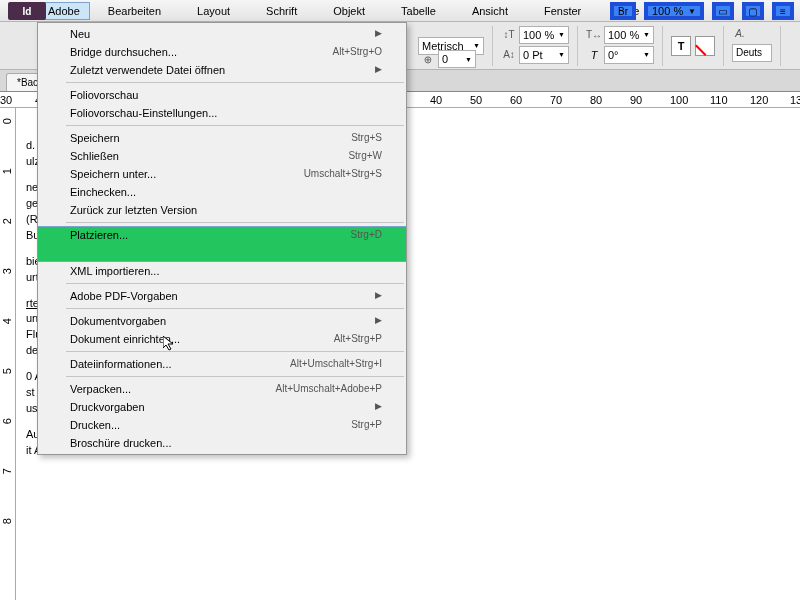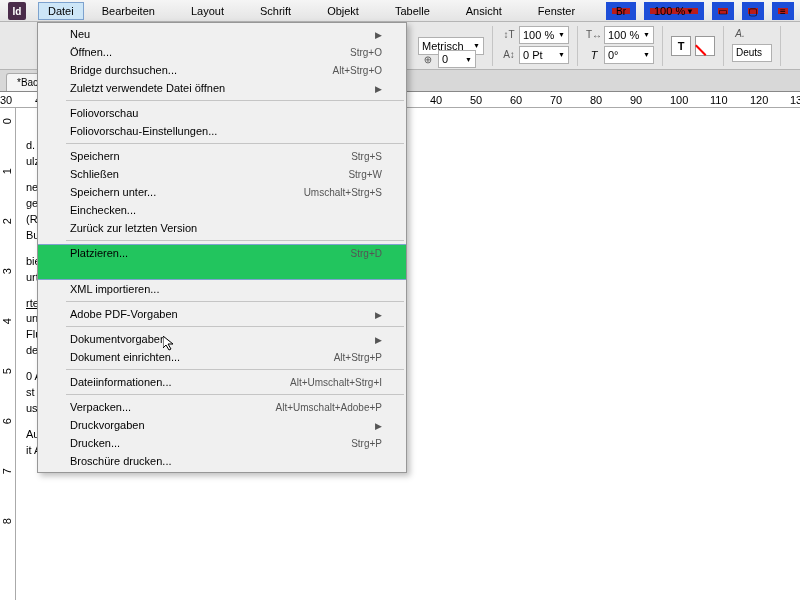--- a/index.html
+++ b/index.html
@@ -1,53 +1,53 @@
 <!DOCTYPE html>
 <html><head>
 <meta charset="utf-8">
 <style>
 *{box-sizing:border-box;margin:0;padding:0;font-family:"Segoe UI",Tahoma,sans-serif;font-size:11px;color:#000;user-select:none}
 body{background:#e8e8e8;overflow:hidden;width:800px;height:600px;position:relative}
 .menubar{height:22px;background:linear-gradient(#f5f5f5,#e4e4e4);border-bottom:1px solid #b5b5b5;display:flex;align-items:center;padding-left:38px;gap:0}
-.app-icon{position:absolute;left:8px;top:2px;width:18px;height:18px;background:#4a2c4a;border-radius:2px;display:flex;align-items:center;justify-content:center;color:#fff;font-weight:bold;font-size:10px}
+.app-icon{position:absolute;left:8px;top:2px;width:38px;height:18px;background:#4a2c4a;border-radius:2px;display:flex;align-items:center;justify-content:center;color:#fff;font-weight:bold;font-size:10px}
 .menubar-item{padding:3px 18px;cursor:default}
 .menubar-item.open{background:#cde6f7;border:1px solid #7da2ce;padding:2px 9px}
 .right-tools{position:absolute;right:6px;top:0;height:22px;display:flex;align-items:center;gap:8px}
-.tool-box{border:6px solid #1d4ed8;background:#b91c1c;height:18px;display:flex;align-items:center;padding:0 4px;font-size:10px}
+.tool-box{border:4px solid #1d4ed8;background:#3b82f6;height:18px;display:flex;align-items:center;padding:0 4px;font-size:10px}
 .options-bar{height:48px;background:#e8e8e8;border-bottom:1px solid #b5b5b5;display:flex;align-items:center;padding:0 10px;gap:8px;position:relative}
 .opt-group{display:flex;align-items:center;gap:4px;border-right:1px solid #c5c5c5;padding-right:8px;height:40px}
 .opt-input{border:1px solid #b0b0b0;background:#fff;height:18px;width:50px;padding:0 3px;font-size:10px;display:flex;align-items:center}
 .opt-icon{width:16px;height:16px;display:flex;align-items:center;justify-content:center;font-size:10px;color:#555}
 .tabs{height:22px;background:#d8d8d8;display:flex;align-items:end;padding-left:6px;border-bottom:1px solid #888}
 .tab{background:#f5f5f5;border:1px solid #aaa;border-bottom:none;padding:3px 18px 3px 10px;font-size:10px;border-radius:3px 3px 0 0;position:relative}
 .ruler-h{height:16px;background:#fff;border-bottom:1px solid #aaa;display:flex;align-items:center;font-size:8px;color:#666;padding-left:30px;position:relative;overflow:hidden}
 .ruler-h span{position:absolute}
 .workspace{display:flex;height:calc(600px - 22px - 48px - 22px - 16px)}
 .ruler-v{width:16px;background:#fff;border-right:1px solid #aaa;position:relative;font-size:8px;color:#666}
 .ruler-v span{position:absolute;right:2px;writing-mode:sideways-lr}
 .page{flex:1;background:#fff;padding:30px 10px 10px 10px;font-family:Arial,sans-serif;font-size:14px;line-height:1.45;overflow:hidden}
 .page p{margin-bottom:10px}
 .underline{text-decoration:underline}
 .dropdown{position:absolute;left:37px;top:22px;width:370px;background:#f0f0f0;border:1px solid #979797;box-shadow:3px 3px 6px rgba(0,0,0,.25);z-index:100;padding:2px 0}
-.menu-item{display:flex;align-items:flex-end;justify-content:space-between;padding:3px 24px 3px 32px;cursor:default;white-space:nowrap;position:relative}
+.menu-item{display:flex;align-items:flex-start;justify-content:space-between;padding:3px 24px 3px 32px;cursor:default;white-space:nowrap;position:relative}
 .menu-item.hover{background:#22c55e;border-top:1px solid #7da2ce;border-bottom:1px solid #7da2ce;padding-top:2px;padding-bottom:20px}
 .menu-item.disabled{color:#9a9a9a}
 .menu-sep{height:1px;background:#c5c5c5;margin:3px 2px 3px 28px}
 .submenu-arrow{font-size:9px;color:#555}
 .shortcut{color:#555;font-size:10px}
 .cursor-arrow{position:absolute;left:163px;top:336px;z-index:200;pointer-events:none}
 .left-tool{position:absolute;left:9px;top:28px;width:22px;height:18px;border:1px solid #aaa;background:#eee;display:flex;align-items:center;justify-content:center;font-size:10px;font-style:italic}
 </style>
 </head>
 <body>
 
 <div class="app-icon">Id</div>
 
 <div class="menubar" id="menubar">
-    <div class="menubar-item open">Datei</div>
+    <div class="menubar-item open">Adobe</div>
     <div class="menubar-item">Bearbeiten</div>
     <div class="menubar-item">Layout</div>
     <div class="menubar-item">Schrift</div>
     <div class="menubar-item">Objekt</div>
     <div class="menubar-item">Tabelle</div>
     <div class="menubar-item">Ansicht</div>
     <div class="menubar-item">Fenster</div>
     <div class="menubar-item">Hilfe</div>
   </div>
 <div class="left-tool">A</div>
@@ -173,24 +173,20 @@
     <p><span>Ausbaupläne haben sich immer mehr Bürger formiert.</span><br><span>it Anfana 2012 in Montaasdemonstrationen aeaen</span></p>
   </div>
 </div>
 
 <div class="dropdown" id="dropdown">
     <div class="menu-item">
       <span>Neu</span>
       <span class="submenu-arrow">▶</span>
     </div>
     <div class="menu-item">
-      <span>Öffnen...</span>
-      <span class="shortcut">Strg+O</span>
-    </div>
-    <div class="menu-item">
       <span>Bridge durchsuchen...</span>
       <span class="shortcut">Alt+Strg+O</span>
     </div>
     <div class="menu-item">
       <span>Zuletzt verwendete Datei öffnen</span>
       <span class="submenu-arrow">▶</span>
     </div>
     <div class="menu-sep"></div>
     <div class="menu-item">
       <span>Foliovorschau</span>

